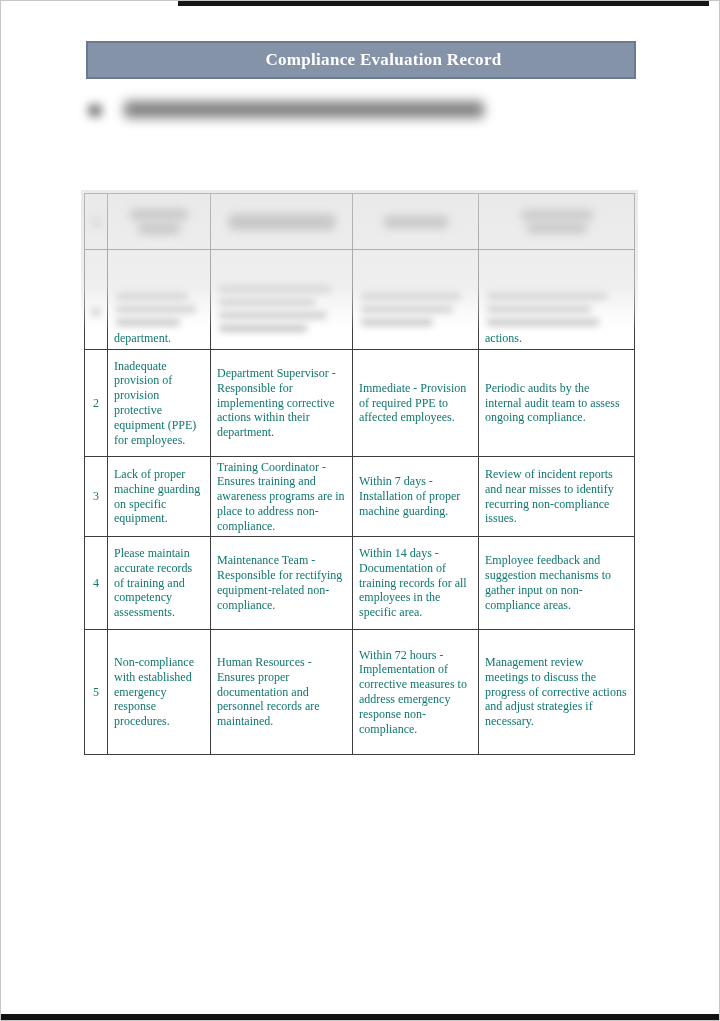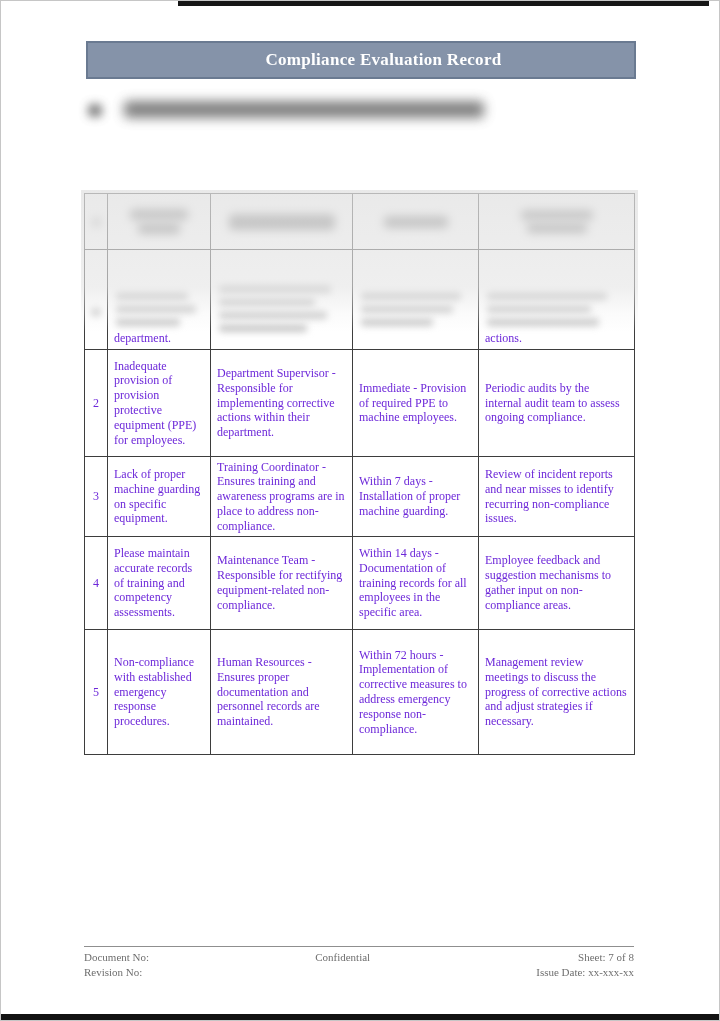--- a/index.html
+++ b/index.html
@@ -39,21 +39,21 @@
   .heading-num  { position:absolute; left:2px;  top:7px; width:14px;  height:13px; }
   .heading-text { position:absolute; left:38px; top:4px; width:360px; height:17px; filter:blur(6px); }
   .intro {
     position:absolute; left:83px; top:131px; width:552px;
     font-size:12.5px; line-height:15.4px;
   }
   
   .table-wrap { position:absolute; left:83px; top:192px; width:553px; }
   table.record {
     width:550px; border-collapse:collapse; table-layout:fixed;
-    font-size:12px; line-height:14.8px; color:#6d28d9;
+    font-size:12px; line-height:14.8px; color:#0f766e;
   }
   table.record td {
     border:1px solid #3d3d3d;
     padding:2px 6px;
     vertical-align:middle;
     overflow:hidden;
   }
   td.num { text-align:center; padding:2px 1px; }
   tr.hdr td { height:56px; }
   tr.partial td { height:100px; vertical-align:bottom; padding-bottom:3px; }
@@ -152,21 +152,21 @@
             <div class="smudge" style="width:120px"></div>
             <div class="smudge" style="width:104px"></div>
             <div class="smudge" style="width:112px"></div>
             <span>actions.</span>
           </td>
         </tr>
         <tr style="height:107px">
           <td class="num">2</td>
           <td>Inadequate provision of provision protective equipment (PPE) for employees.</td>
           <td>Department Supervisor - Responsible for implementing corrective actions within their department.</td>
-          <td>Immediate - Provision of required PPE to machine employees.</td>
+          <td>Immediate - Provision of required PPE to affected employees.</td>
           <td>Periodic audits by the internal audit team to assess ongoing compliance.</td>
         </tr>
         <tr style="height:80px">
           <td class="num">3</td>
           <td>Lack of proper machine guarding on specific equipment.</td>
           <td>Training Coordinator - Ensures training and awareness programs are in place to address non-compliance.</td>
           <td>Within 7 days - Installation of proper machine guarding.</td>
           <td>Review of incident reports and near misses to identify recurring non-compliance issues.</td>
         </tr>
         <tr style="height:93px">
@@ -181,27 +181,16 @@
           <td>Non-compliance with established emergency response procedures.</td>
           <td>Human Resources - Ensures proper documentation and personnel records are maintained.</td>
           <td>Within 72 hours - Implementation of corrective measures to address emergency response non-compliance.</td>
           <td>Management review meetings to discuss the progress of corrective actions and adjust strategies if necessary.</td>
         </tr>
       </tbody>
     </table>
     <div class="fog"></div>
   </div>
 
-  <div class="footer">
-    <div class="left">
-      <span>Document No:</span>
-      <span>Revision No:</span>
-    </div>
-    <div class="center">Confidential</div>
-    <div class="right">
-      <span>Sheet: 7 of 8</span>
-      <span>Issue Date: xx-xxx-xx</span>
-    </div>
-  </div>
 
   <div class="bottom-strip"></div>
 
 </div>
 
 </body></html>

